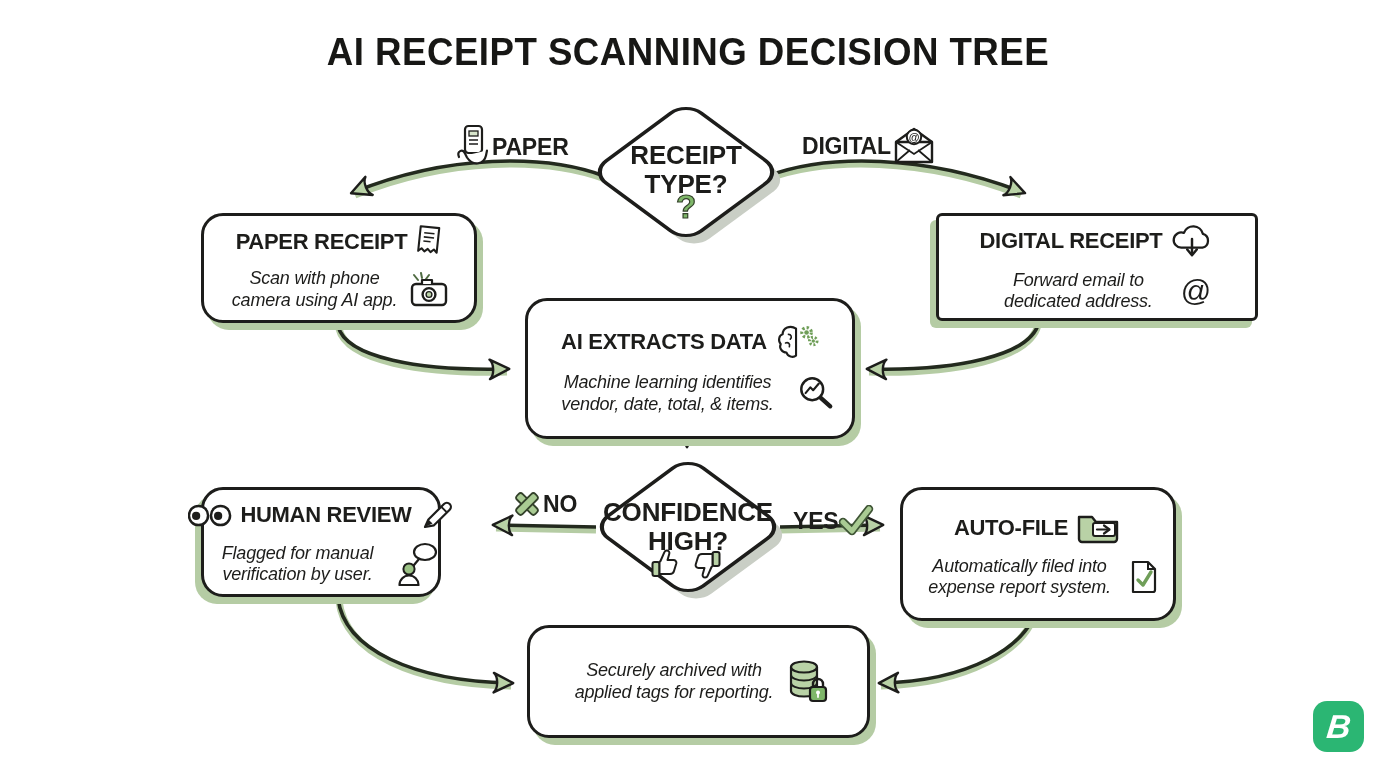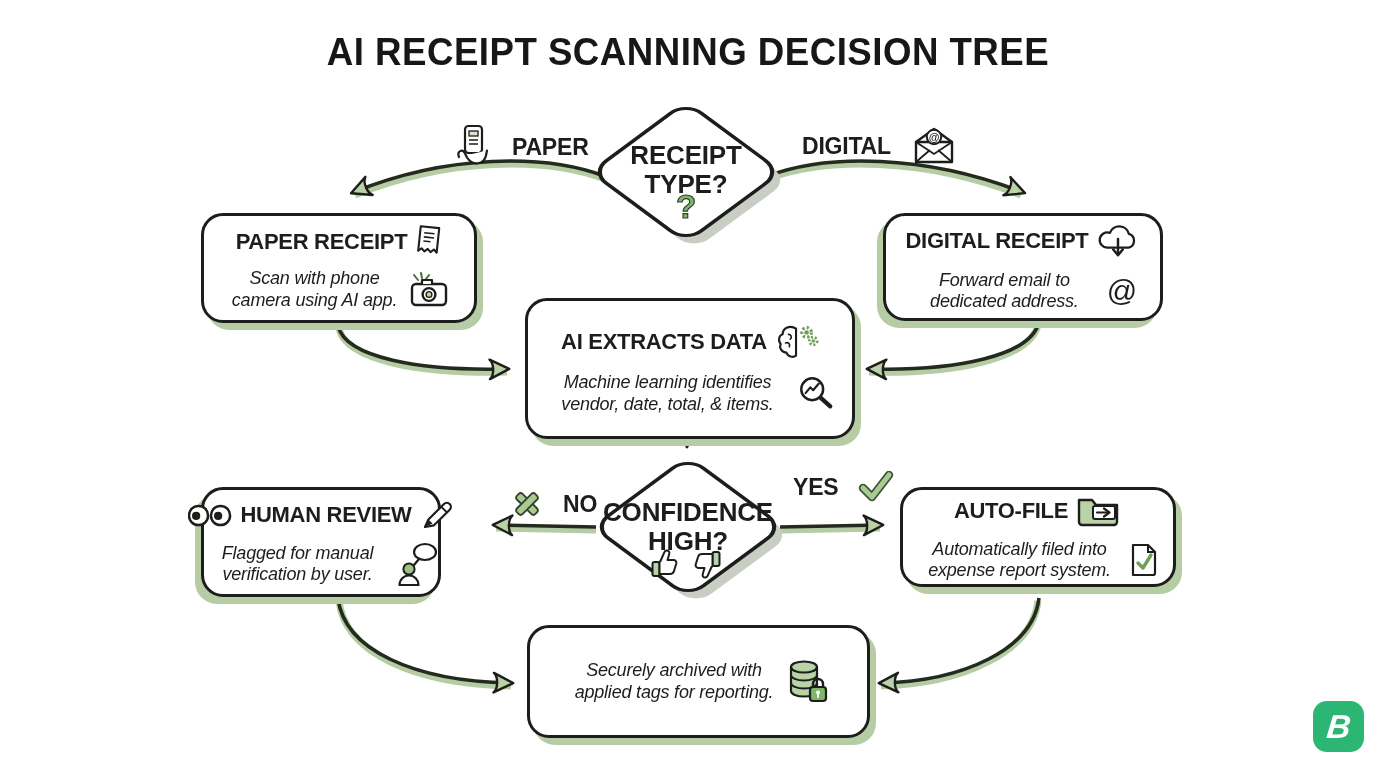--- a/index.html
+++ b/index.html
@@ -32,21 +32,21 @@
   }
   .diamond-label {
     position:absolute; text-align:center; font-size:26px; font-weight:bold;
     line-height:1.1; white-space:pre-line; letter-spacing:-0.2px;
   }
   .qmark {
     position:absolute; font-size:33px; font-weight:bold; color:#7fb76a;
     -webkit-text-stroke:1.2px #33412a; text-align:center;
   }
   .edge-label {
-    position:absolute; display:flex; align-items:center; gap:20px;
+    position:absolute; display:flex; align-items:center; gap:0;
     font-size:23px; font-weight:bold; letter-spacing:-0.2px; white-space:nowrap;
   }
   .icon { display:inline-flex; }
   .icon svg { display:block; }
   .thumbs-row { position:absolute; display:flex; gap:6px; }
   .brand-logo {
     position:absolute; left:1313px; top:701px; width:51px; height:51px;
     background:#2bb673; border-radius:14px;
     display:flex; align-items:center; justify-content:center;
   }
@@ -168,21 +168,21 @@
   <div class="edge-label" style="left:511px; top:488px;">
     <span class="icon">
       <svg width="32" height="32" viewBox="0 0 32 32">
         <rect x="-13" y="-4" width="26" height="8" rx="3" transform="translate(16,16) rotate(45)" fill="#a9cb93" stroke="#33412a" stroke-width="1.8"></rect>
         <rect x="-13" y="-4" width="26" height="8" rx="3" transform="translate(16,16) rotate(-45)" fill="#a9cb93" stroke="#33412a" stroke-width="1.8"></rect>
       </svg>
     </span>
     <span>NO</span>
   </div>
 
-  <div class="edge-label" style="left:793px; top:471px;">
+  <div class="edge-label" style="left:793px; top:505px;">
     <span>YES</span>
     <span class="icon">
       <svg width="36" height="32" viewBox="0 0 36 32">
         <path d="M5,17 L14,26 L31,4" fill="none" stroke="#3f5536" stroke-width="8.5" stroke-linecap="round" stroke-linejoin="round"></path>
         <path d="M5,17 L14,26 L31,4" fill="none" stroke="#a9cb93" stroke-width="5" stroke-linecap="round" stroke-linejoin="round"></path>
       </svg>
     </span>
   </div>
 
   <div class="node-box shadow-r" style="left:201px; top:213px; width:276px; height:110px;">
@@ -204,21 +204,21 @@
           <path d="M8,8 L4,3 M12,6 L11,1 M16,7 L19,3" stroke="#4f6b42" stroke-width="2" stroke-linecap="round"></path>
           <rect x="2" y="12" width="34" height="21" rx="4" fill="#ffffff" stroke="#1d1d1b" stroke-width="2.4"></rect>
           <path d="M12,12 v-4 h10 v4" fill="#ffffff" stroke="#1d1d1b" stroke-width="2.2" stroke-linejoin="round"></path>
           <circle cx="19" cy="22.5" r="6.4" fill="#ffffff" stroke="#1d1d1b" stroke-width="2.4"></circle>
           <circle cx="19" cy="22.5" r="2.9" fill="#b9d2a6" stroke="#1d1d1b" stroke-width="1.4"></circle>
         </svg>
       </span>
     </div>
   </div>
 
-  <div class="node-box shadow-l" style="left:883px; top:213px; width:280px; height:108px;">
+  <div class="node-box shadow-l" style="left:936px; top:213px; width:322px; height:108px;border-radius:6px;">
     <div class="box-title">
       <span>DIGITAL RECEIPT</span>
       <span class="icon">
         <svg width="44" height="38" viewBox="0 0 46 40">
           <path d="M12,27 A8,8 0 1 1 14.5,11.5 A10.5,10.5 0 0 1 34.5,12.5 A7.5,7.5 0 0 1 34,27 Z" fill="#ffffff" stroke="#1d1d1b" stroke-width="2.4" stroke-linejoin="round"></path>
           <path d="M23,18 L23,34" stroke="#1d1d1b" stroke-width="2.6" stroke-linecap="round"></path>
           <path d="M18,29 L23,35 L28,29" fill="none" stroke="#1d1d1b" stroke-width="2.6" stroke-linecap="round" stroke-linejoin="round"></path>
         </svg>
       </span>
     </div>
@@ -279,21 +279,21 @@
         <svg width="40" height="44" viewBox="0 0 40 44">
           <ellipse cx="27" cy="10" rx="11" ry="8" fill="#ffffff" stroke="#1d1d1b" stroke-width="2.2"></ellipse>
           <path d="M21,17 L16,23" stroke="#1d1d1b" stroke-width="2.2" stroke-linecap="round"></path>
           <circle cx="11" cy="27" r="5.6" fill="#9cc386" stroke="#1d1d1b" stroke-width="2"></circle>
           <path d="M1.5,43 a9.5,9.5 0 0 1 19,0 Z" fill="#ffffff" stroke="#1d1d1b" stroke-width="2.2" stroke-linejoin="round"></path>
         </svg>
       </span>
     </div>
   </div>
 
-  <div class="node-box shadow-r" style="left:900px; top:487px; width:276px; height:100px;">
+  <div class="node-box shadow-r" style="left:900px; top:487px; width:276px; height:134px;">
     <div class="box-title">
       <span>AUTO-FILE</span>
       <span class="icon">
         <svg width="46" height="36" viewBox="0 0 46 36">
           <path d="M3,7 h13 l4,5 h21 v17 a3,3 0 0 1 -3,3 H6 a3,3 0 0 1 -3,-3 Z" fill="#b9d2a6" stroke="#1d1d1b" stroke-width="2.4" stroke-linejoin="round"></path>
           <rect x="17" y="13" width="22" height="13" rx="2" fill="#ffffff" stroke="#1d1d1b" stroke-width="2"></rect>
           <path d="M21,19.5 L31,19.5" stroke="#1d1d1b" stroke-width="2.2" stroke-linecap="round"></path>
           <path d="M28,15.5 L33.5,19.5 L28,23.5" fill="none" stroke="#1d1d1b" stroke-width="2.2" stroke-linecap="round" stroke-linejoin="round"></path>
         </svg>
       </span>

